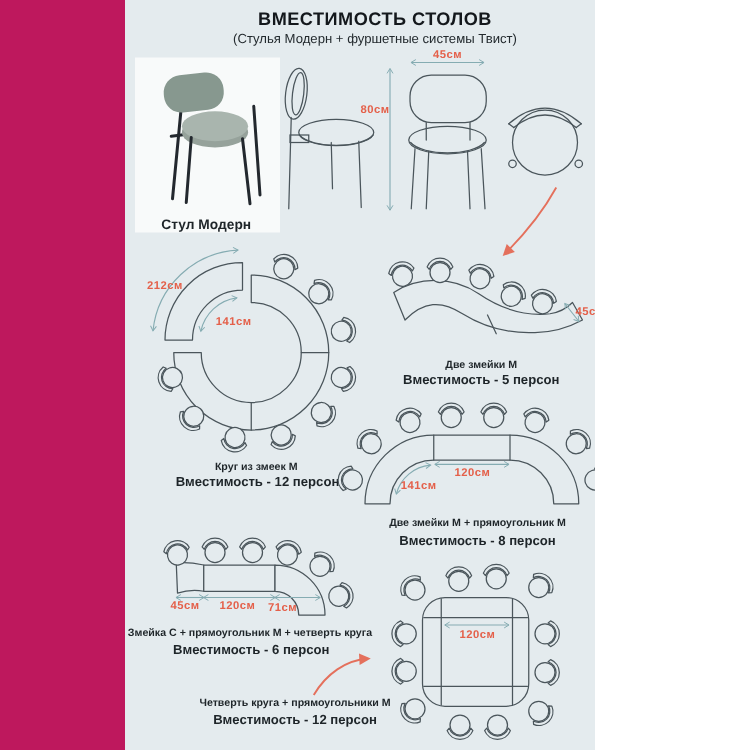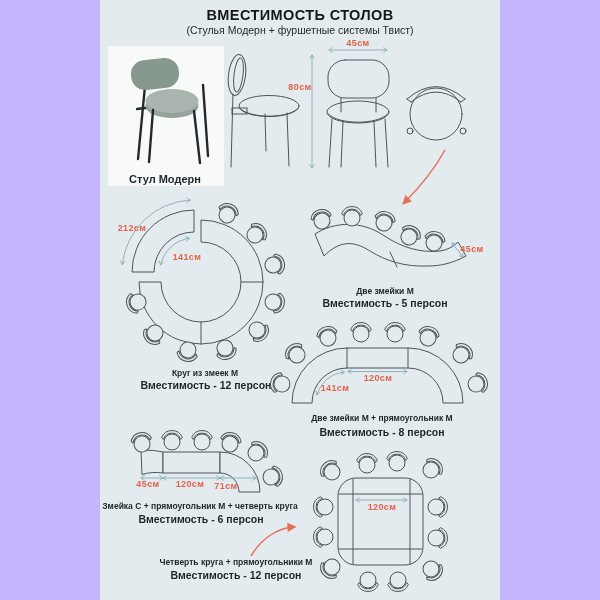--- a/index.html
+++ b/index.html
@@ -1,16 +1,16 @@
 <!DOCTYPE html>
 <html><head>
 <meta charset="utf-8">
 <style>
   html,body{margin:0;padding:0;background:#ffffff;}
-  .frame{position:relative;width:600px;height:600px;background:#c4b5fd;overflow:hidden;}
+  .frame{position:relative;width:476px;height:600px;background:#be185d;overflow:hidden;}
   svg{display:block;}
   svg text{font-family:"Liberation Sans", sans-serif;}
   .t-title{font-size:14.5px;font-weight:bold;fill:#14181c;letter-spacing:.4px;}
   .t-sub{font-size:10.5px;fill:#232a2e;}
   .t-cap1{font-size:8.5px;font-weight:bold;fill:#1e2529;}
   .t-cap2{font-size:10.5px;font-weight:bold;fill:#1e2529;}
   .t-dim{font-size:9px;font-weight:bold;fill:#e4604a;letter-spacing:.4px;}
   .t-name{font-size:11px;font-weight:bold;fill:#1e2529;}
   .ln{stroke:#4a555b;stroke-width:1;fill:none;stroke-linecap:round;}
   .lnf{stroke:#4a555b;stroke-width:1;fill:#e4ebee;stroke-linejoin:round;}

